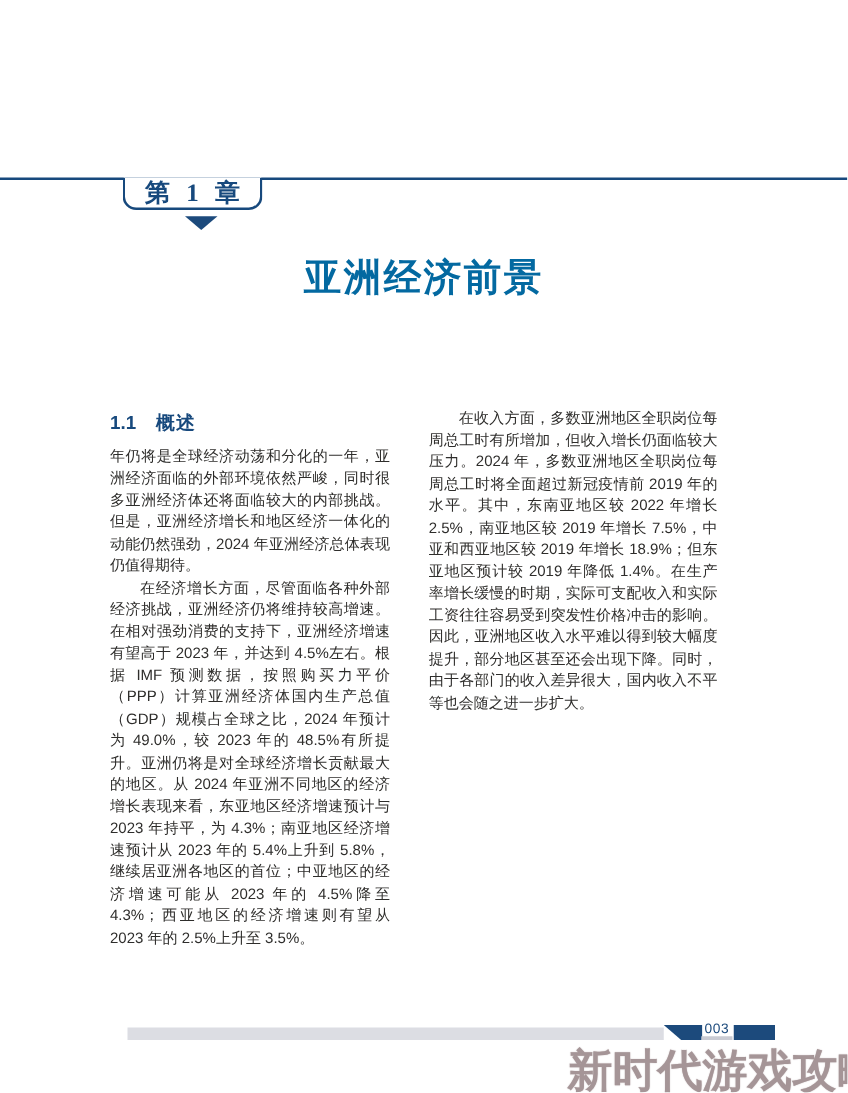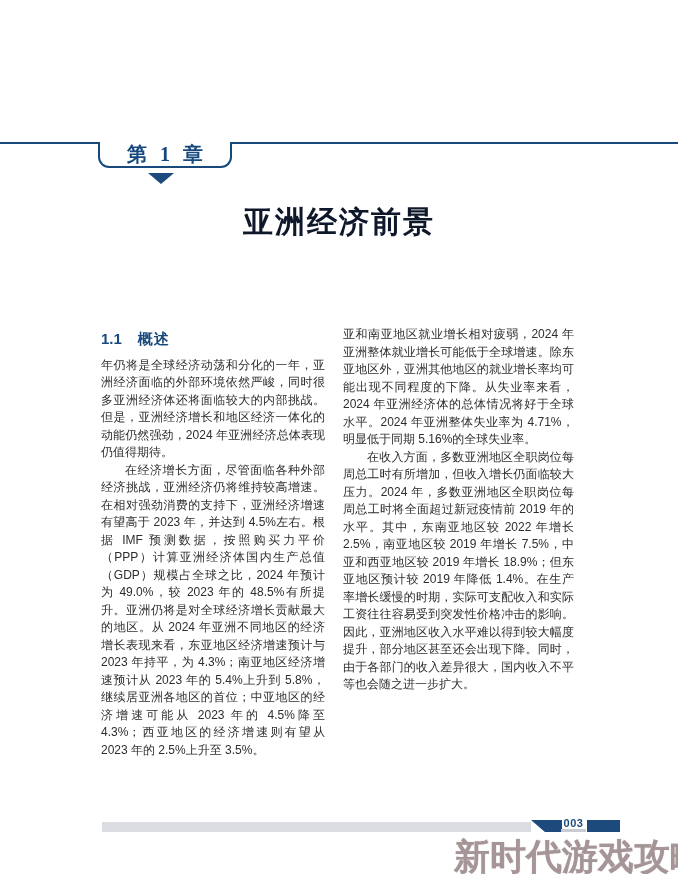--- a/index.html
+++ b/index.html
@@ -3,38 +3,38 @@
 <meta charset="utf-8">
 <style>
   html,body{margin:0;padding:0;background:#ffffff;}
   .page{
     position:relative;width:678px;height:874px;background:#ffffff;
     overflow:hidden;font-family:"Liberation Sans","DejaVu Sans",sans-serif;
   }
   
   .chapter-rule{position:absolute;left:0;top:142px;width:678px;height:2px;background:#17497d;}
   .chapter-tab{
-    position:absolute;left:98px;top:142px;width:134px;height:26px;background:#ffffff;
+    position:absolute;left:98px;top:142px;width:112px;height:26px;background:#ffffff;
     border:2px solid #17497d;border-top:none;border-radius:0 0 11px 11px;
     display:flex;align-items:center;justify-content:center;
     font-family:"Liberation Serif","DejaVu Serif",serif;font-weight:bold;
     font-size:20px;color:#17497d;letter-spacing:4px;padding-left:4px;box-sizing:border-box;
   }
   .tab-arrow{
     position:absolute;left:148px;top:173px;width:0;height:0;
     border-left:13px solid transparent;border-right:13px solid transparent;
     border-top:11px solid #1c4a7c;
   }
   .page-title{
     position:absolute;left:0;top:202px;width:678px;margin:0;text-align:center;
-    font-size:30px;font-weight:bold;color:#0f172a;letter-spacing:2px;
+    font-size:30px;font-weight:bold;color:#0369a1;letter-spacing:2px;
   }
   
   .col{position:absolute;color:#2e2d2b;font-size:12px;line-height:17.5px;text-align:justify;}
-  .col-left{left:101px;top:330px;width:224px;}
+  .col-left{left:88px;top:330px;width:224px;}
   .col-right{left:343px;top:326px;width:231px;}
   .section-heading{
     margin:0 0 9px 0;font-size:15px;font-weight:bold;color:#17497d;letter-spacing:1px;
   }
   .section-heading .sec-num{margin-right:16px;letter-spacing:0;}
   .col p{margin:0;}
   .col p.indent{text-indent:2em;}
   .dropcap{
     float:left;font-family:"DejaVu Sans",sans-serif;font-weight:400;
     font-size:43px;line-height:30px;letter-spacing:-1px;color:#1c1c1c;
@@ -43,21 +43,21 @@
   
   .footer-bar{position:absolute;left:102px;top:822px;width:429px;height:10px;background:#dcdde3;}
   .footer-tri{
     position:absolute;left:531px;top:820px;width:31px;height:12px;background:#1c4a7c;
     -webkit-clip-path:polygon(0 0,100% 0,100% 100%,45% 100%);
     clip-path:polygon(0 0,100% 0,100% 100%,45% 100%);
   }
   .footer-underline{position:absolute;left:561px;top:829px;width:25px;height:3px;background:#c9cbd3;}
   .page-number{
     position:absolute;left:560px;top:817px;width:27px;text-align:center;
-    font-size:11px;font-weight:bold;color:#1c4a7c;letter-spacing:0.5px;
+    font-size:11px;font-weight:normal;color:#1c4a7c;letter-spacing:0.5px;
   }
   .footer-rect{position:absolute;left:587px;top:820px;width:33px;height:12px;background:#1c4a7c;}
   
   .watermark{
     position:absolute;left:454px;top:833px;white-space:nowrap;
     font-size:36px;font-weight:bold;color:#a59597;letter-spacing:0;
     text-shadow:0 0 1px #bfb3b4;
   }
 </style>
 </head>
@@ -74,21 +74,20 @@
 
   <h1 class="page-title">亚洲经济前景</h1>
 
   <div class="col col-left">
     <h2 class="section-heading"><span class="sec-num">1.1</span><span>概述</span></h2>
     <p><span>年仍将是全球经济动荡和分化的一年，亚洲经济面临的外部环境依然严峻，同时很多亚洲经济体还将面临较大的内部挑战。但是，亚洲经济增长和地区经济一体化的动能仍然强劲，2024 年亚洲经济总体表现仍值得期待。</span></p>
     <p class="indent">在经济增长方面，尽管面临各种外部经济挑战，亚洲经济仍将维持较高增速。在相对强劲消费的支持下，亚洲经济增速有望高于 2023 年，并达到 4.5%左右。根据 IMF 预测数据，按照购买力平价（PPP）计算亚洲经济体国内生产总值（GDP）规模占全球之比，2024 年预计为 49.0%，较 2023 年的 48.5%有所提升。亚洲仍将是对全球经济增长贡献最大的地区。从 2024 年亚洲不同地区的经济增长表现来看，东亚地区经济增速预计与 2023 年持平，为 4.3%；南亚地区经济增速预计从 2023 年的 5.4%上升到 5.8%，继续居亚洲各地区的首位；中亚地区的经济增速可能从 2023 年的 4.5%降至 4.3%；西亚地区的经济增速则有望从 2023 年的 2.5%上升至 3.5%。</p>
   </div>
 
   <div class="col col-right">
-    <p>亚和南亚地区就业增长相对疲弱，2024 年亚洲整体就业增长可能低于全球增速。除东亚地区外，亚洲其他地区的就业增长率均可能出现不同程度的下降。从失业率来看，2024 年亚洲经济体的总体情况将好于全球水平。2024 年亚洲整体失业率为 4.71%，明显低于同期 5.16%的全球失业率。</p>
     <p class="indent">在收入方面，多数亚洲地区全职岗位每周总工时有所增加，但收入增长仍面临较大压力。2024 年，多数亚洲地区全职岗位每周总工时将全面超过新冠疫情前 2019 年的水平。其中，东南亚地区较 2022 年增长 2.5%，南亚地区较 2019 年增长 7.5%，中亚和西亚地区较 2019 年增长 18.9%；但东亚地区预计较 2019 年降低 1.4%。在生产率增长缓慢的时期，实际可支配收入和实际工资往往容易受到突发性价格冲击的影响。因此，亚洲地区收入水平难以得到较大幅度提升，部分地区甚至还会出现下降。同时，由于各部门的收入差异很大，国内收入不平等也会随之进一步扩大。</p>
   </div>
 
   <div class="footer-bar"></div>
   <div class="footer-tri"></div>
   <div class="footer-underline"></div>
   <div class="page-number">003</div>
   <div class="footer-rect"></div>
 
   <div class="watermark">新时代游戏攻略</div>

